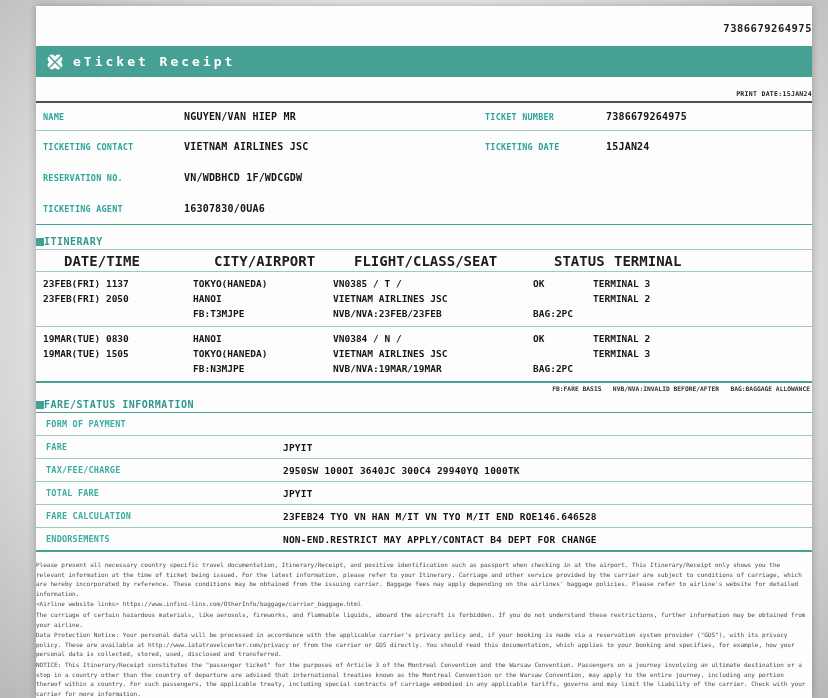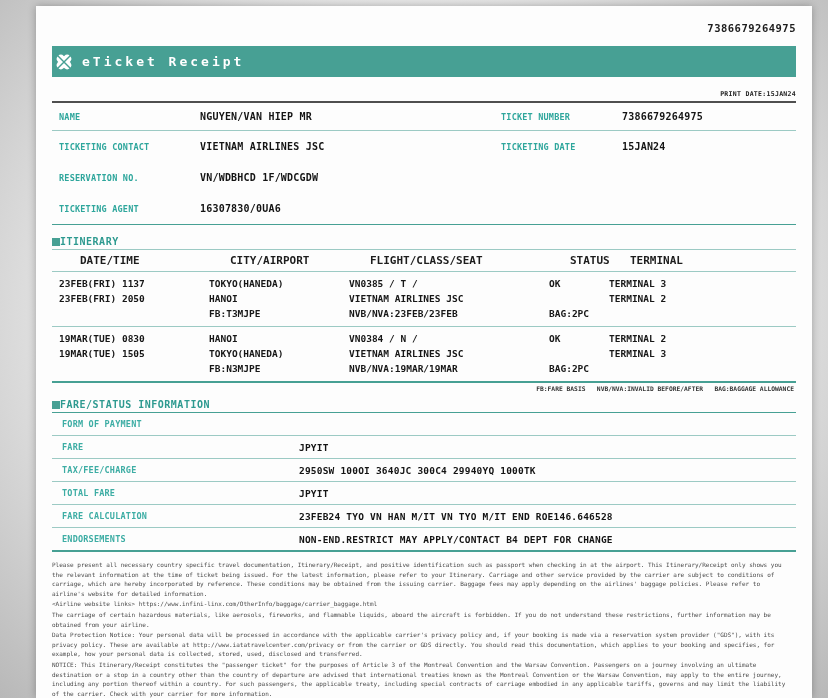--- a/index.html
+++ b/index.html
@@ -6,28 +6,28 @@
   body{
     width:828px;height:698px;position:relative;overflow:hidden;
     background:radial-gradient(ellipse at 50% 45%, #e9e9e9 55%, #b8b8b8 100%);
     font-family:"DejaVu Sans Mono", monospace;
     -webkit-font-smoothing:antialiased;
   }
   .page{
     position:absolute;left:36px;top:6px;width:776px;height:692px;
     background:#fdfdfd;box-shadow:0 0 8px rgba(0,0,0,.28);
   }
-  .content{margin:0 16px;}
+  .content{margin:0 0;}
   .doc-number{
     padding-top:16px;text-align:right;font-size:10.5px;font-weight:bold;
     color:#1d1d1d;letter-spacing:.5px;
   }
   .banner{
     margin-top:12px;height:31px;background:#47a094;display:flex;
-    align-items:center;gap:8px;padding-left:2px;
+    align-items:center;gap:8px;padding-left:9px;
   }
   .banner .title{
     color:#fff;font-size:13px;font-weight:bold;letter-spacing:3px;
   }
   .clover{width:20px;height:20px;transform:rotate(45deg);}
   .print-date{
     margin-top:13px;text-align:right;font-size:6.5px;font-weight:bold;
     color:#222;letter-spacing:.3px;padding-bottom:3px;
   }
   .rule-dark{border-top:2px solid #4f4f4f;}
@@ -47,21 +47,21 @@
     display:flex;align-items:center;gap:0;margin-top:9px;height:15px;
   }
   .sec-title .sq{width:8px;height:8px;background:#47a094;}
   .sec-title .txt{color:#2e9a90;font-size:10px;font-weight:bold;letter-spacing:.5px;}
 
   .itin-grid{
     display:grid;grid-template-columns:150px 140px 200px 60px auto;
     padding-left:7px;align-items:center;
   }
   .itin-head{height:21px;}
-  .itin-head .hcell{color:#1d1d1d;font-size:11px;font-weight:bold;padding-left:21px;}
+  .itin-head .hcell{color:#1d1d1d;font-size:14px;font-weight:bold;padding-left:21px;}
   .itin-line{height:15px;}
   .icell{color:#171717;font-size:9.5px;font-weight:bold;white-space:nowrap;}
   .seg{padding:4px 0 5px 0;}
   .legend{
     text-align:right;font-size:6.3px;font-weight:bold;color:#333;
     padding:2px 2px 3px 0;white-space:pre;
   }
   .fare-row{
     display:grid;grid-template-columns:237px auto;align-items:center;
     padding-left:10px;height:22px;

